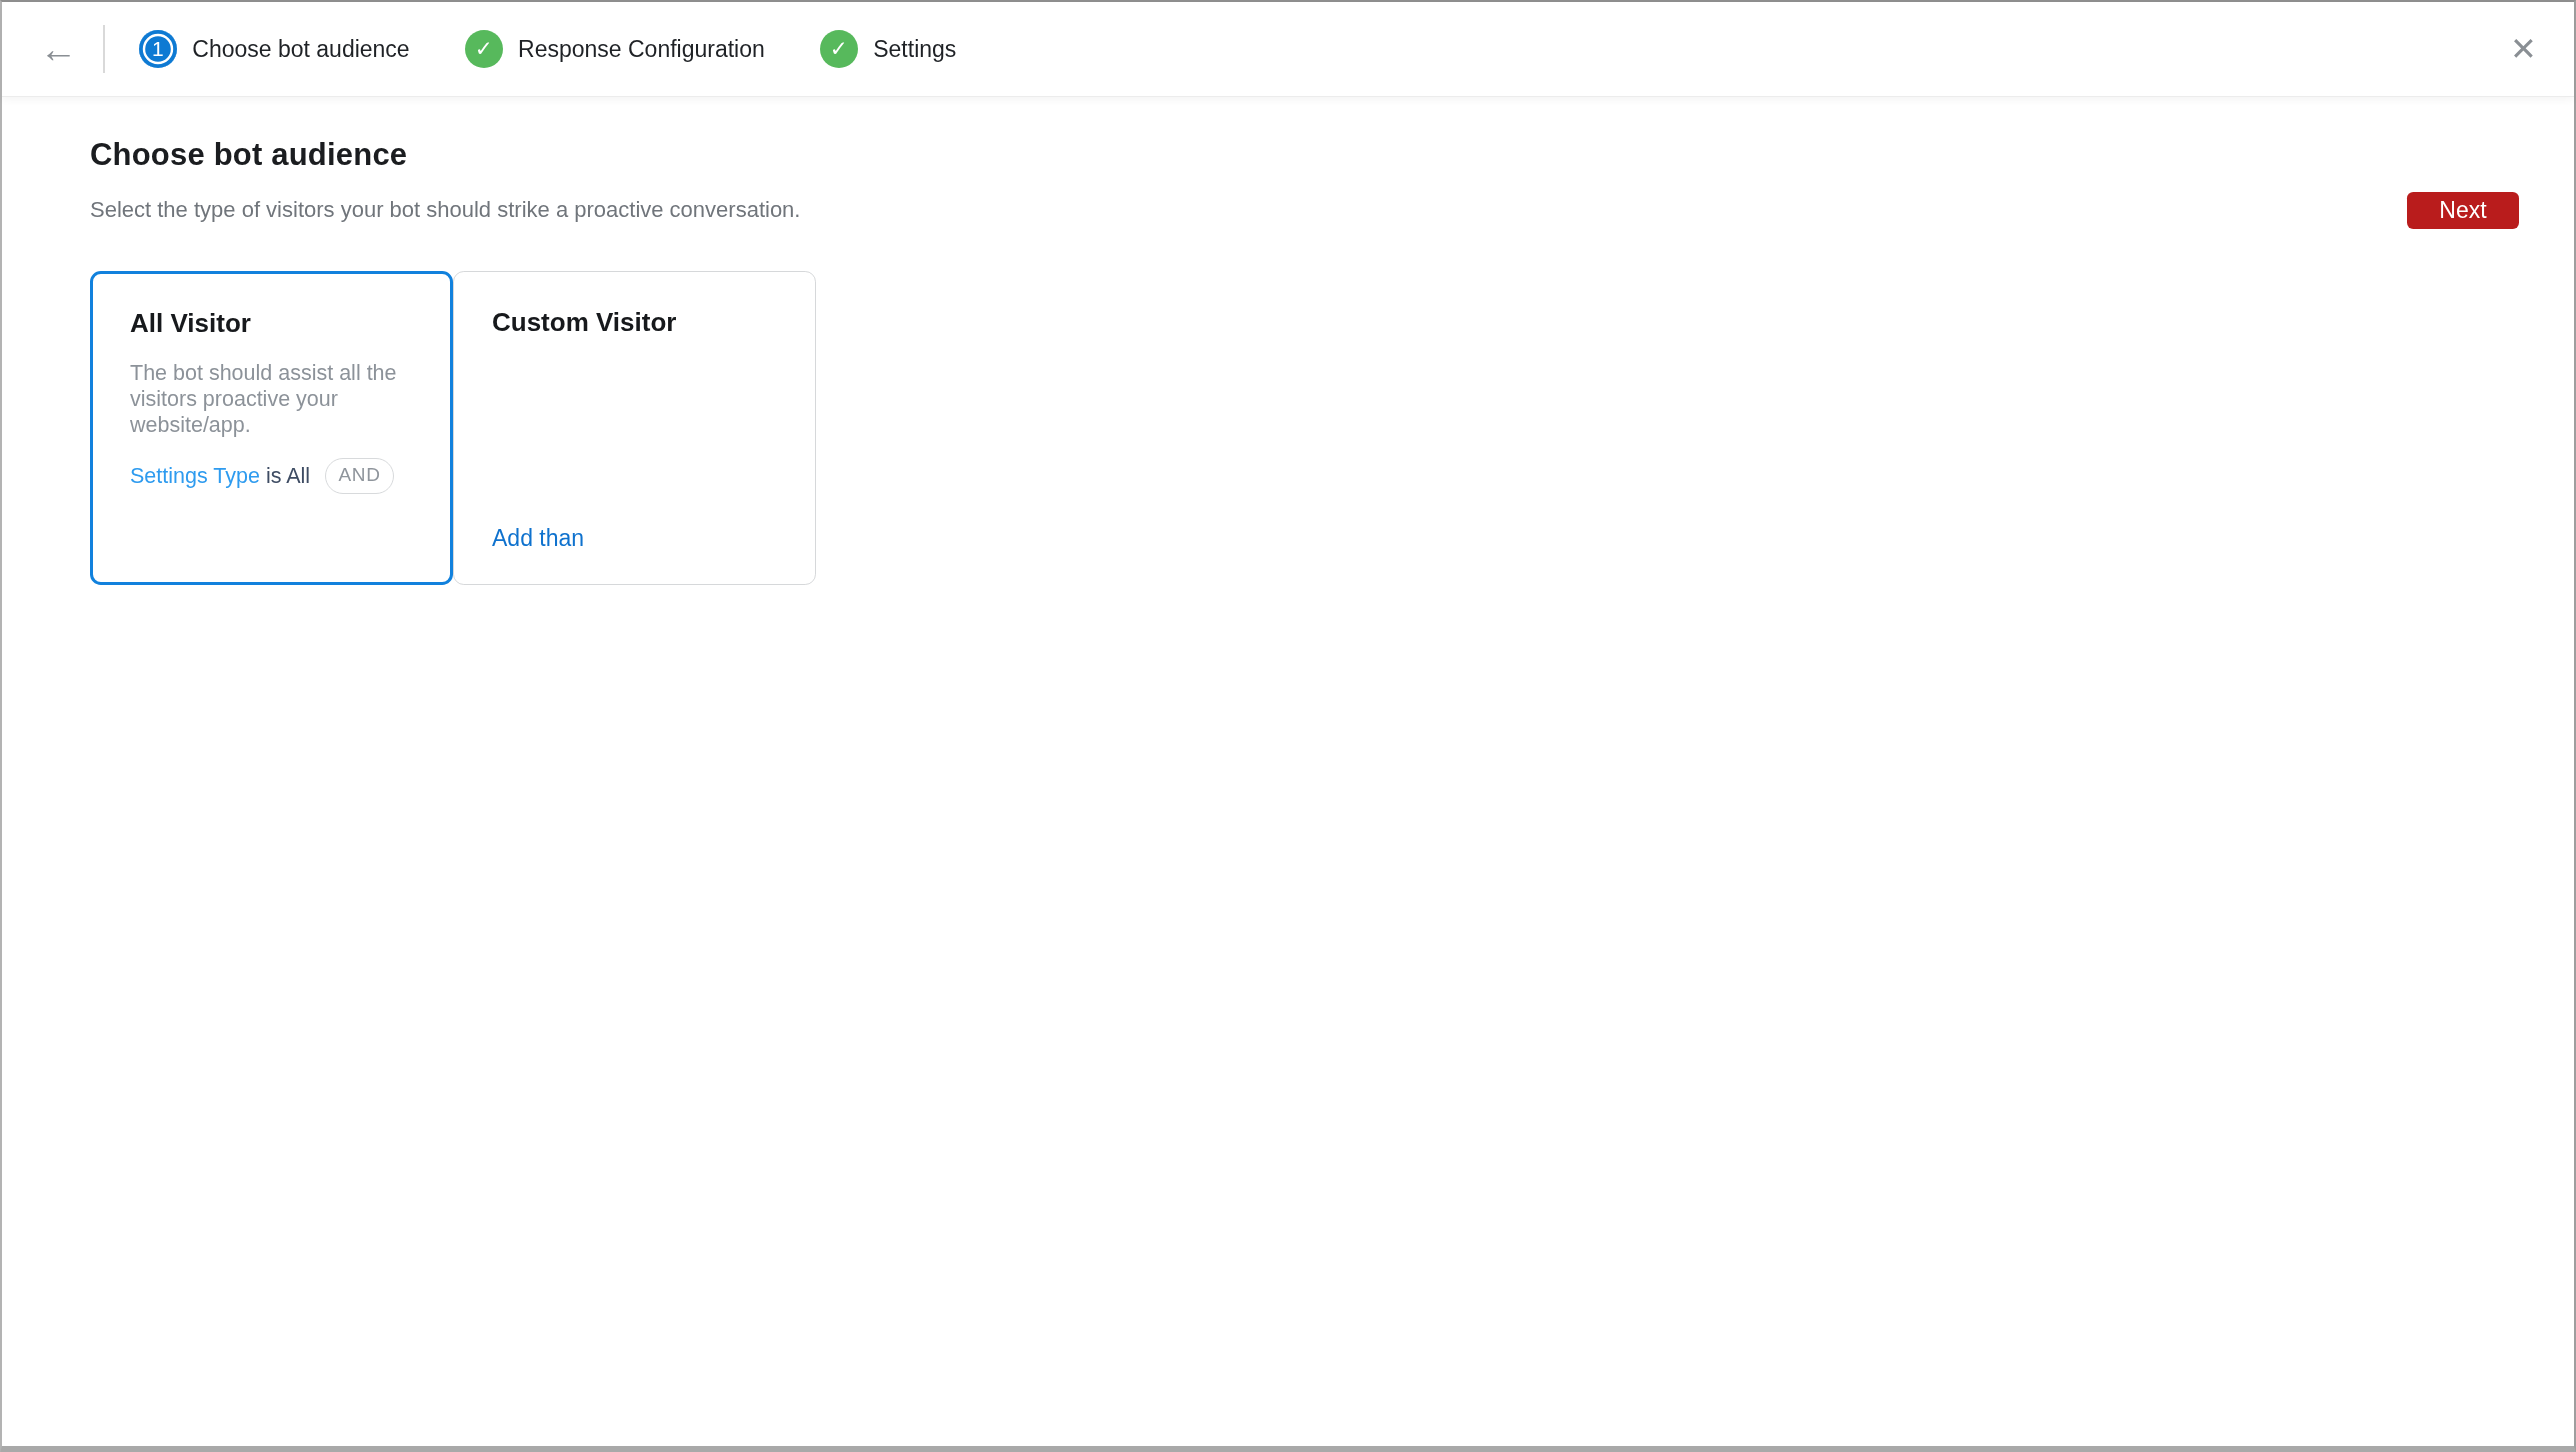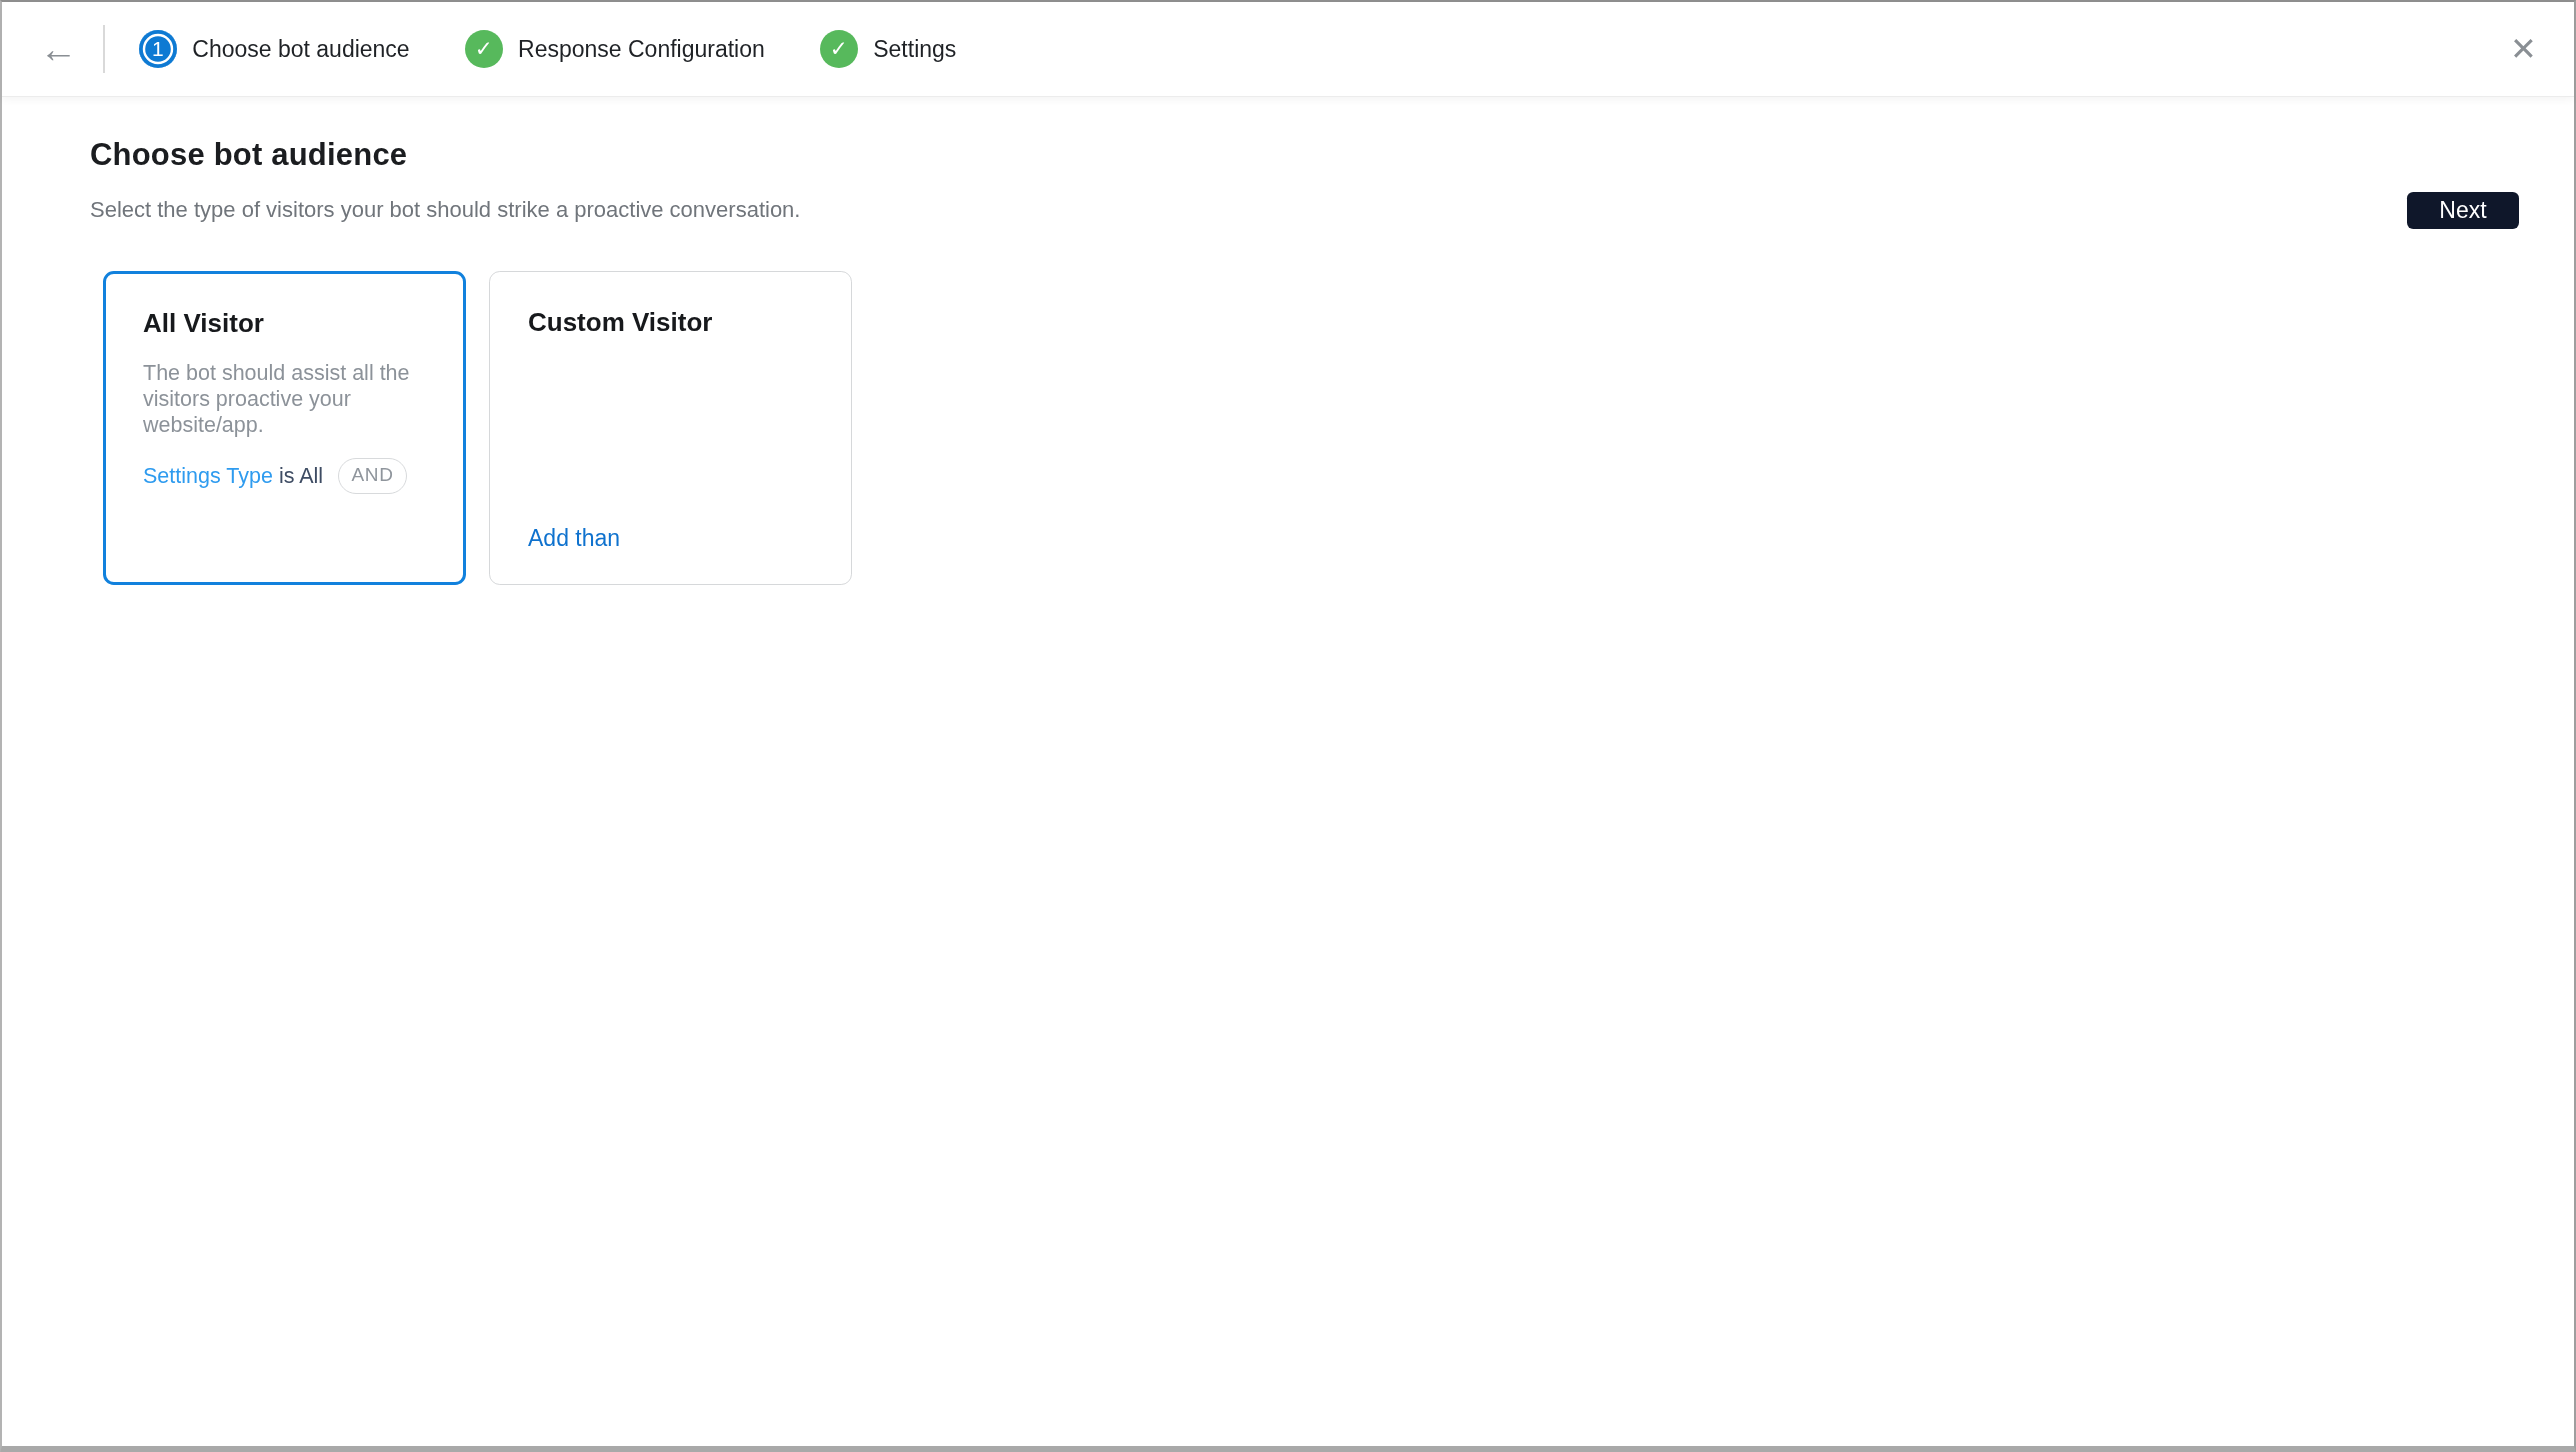--- a/index.html
+++ b/index.html
@@ -118,35 +118,33 @@
     justify-content: space-between;
     margin-top: 18.5px;
   }
   .page-subtitle {
     font-size: 22px;
     color: #70757b;
   }
   .next-btn {
     width: 112px;
     height: 37px;
-    background: #0f172a;
+    background: #b91c1c;
     color: #ffffff;
     border: none;
     border-radius: 6.2px;
     font-size: 23px;
     font-weight: 500;
     font-family: inherit;
     cursor: pointer;
   }
   
   .cards-row {
     display: flex;
-    gap: 23px;
     margin-top: 42px;
-    margin-left: 13px;
   }
   .card {
     box-sizing: border-box;
     width: 363px;
     height: 314px;
     border-radius: 10.8px;
     padding: 34px 37px 31px 37px;
     background: #ffffff;
     display: flex;
     flex-direction: column;

